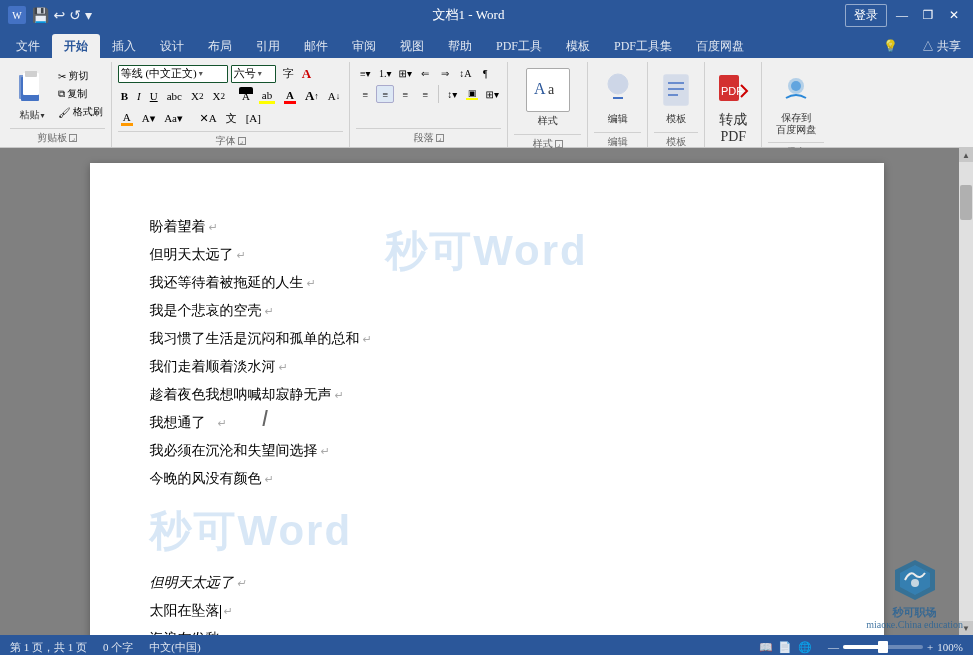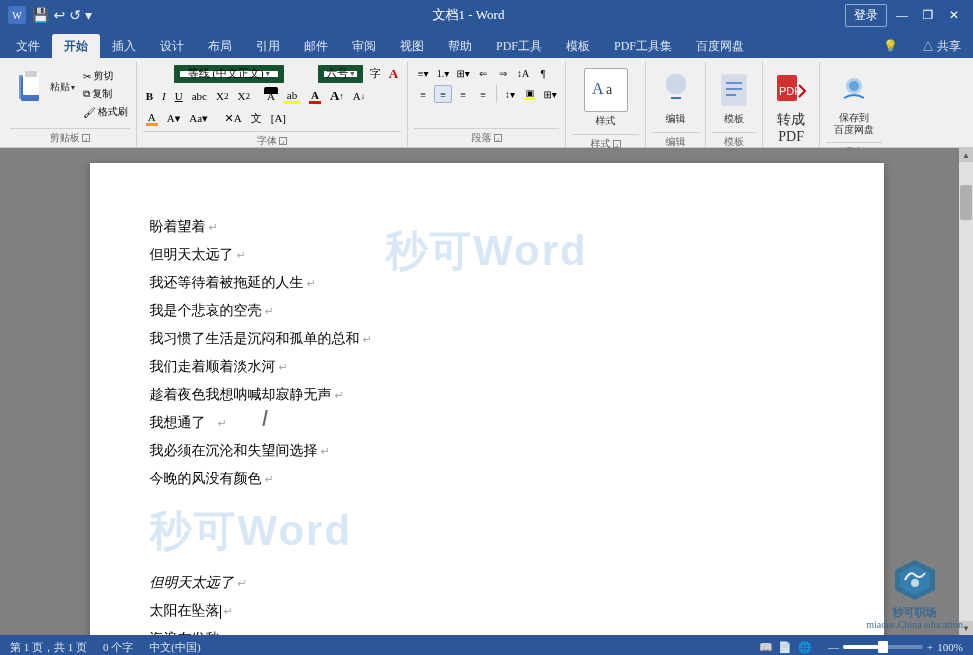--- a/index.html
+++ b/index.html
@@ -65,21 +65,21 @@
       padding: 2px 6px 0 6px;
       min-width: fit-content;
     }
     .ribbon-group:last-child { border-right: none; }
     .ribbon-group-content { display: flex; align-items: flex-start; gap: 2px; flex: 1; }
     .ribbon-group-label { font-size: 10px; color: #666; text-align: center; padding: 2px 0; border-top: 1px solid #d0d0d0; margin-top: 2px; display: flex; align-items: center; justify-content: center; gap: 2px; }
     .ribbon-group-label .expand-icon { width: 8px; height: 8px; border: 1px solid #888; display: flex; align-items: center; justify-content: center; font-size: 7px; cursor: pointer; }
 
     
     .font-row { display: flex; align-items: center; gap: 3px; margin-bottom: 2px; }
-    .font-dropdown { height: 18px; font-size: 11px; border: 6px solid #14532d; background: white; padding: 0 2px; display: flex; align-items: center; justify-content: center; cursor: pointer; border-radius: 1px; margin-left: 31px; }
+    .font-dropdown { height: 18px; font-size: 11px; border: 1px solid #14532d; background: white; padding: 0 2px; display: flex; align-items: center; justify-content: flex-start; cursor: pointer; border-radius: 1px; }
     .font-name-dd { width: 110px; }
     .font-size-dd { width: 45px; }
     .dd-arrow { font-size: 8px; color: #555; margin-left: 2px; }
     .fmtbtn { height: 18px; padding: 0 3px; font-size: 11px; cursor: pointer; border-radius: 2px; display: flex; align-items: center; }
     .bold-b { font-weight: bold; }
     .italic-i { font-style: italic; }
 
     
     .para-row { display: flex; gap: 2px; margin-bottom: 2px; }
     .para-btn { width: 18px; height: 18px; display: flex; align-items: center; justify-content: center; font-size: 10px; cursor: pointer; border-radius: 2px; }
@@ -239,21 +239,21 @@
   <div class="ribbon-tab">百度网盘</div>
   <div style="flex:1"></div>
   <div class="ribbon-tab">💡</div>
   <div class="ribbon-tab">△ 共享</div>
 </div>
 
 <div id="ribbon">
 
   <div class="ribbon-group">
     <div class="ribbon-group-content">
-      <div style="display:flex;flex-direction:row;align-items:center;cursor:pointer;padding:2px 4px;border-radius:3px;">
+      <div style="display:flex;flex-direction:column;align-items:center;cursor:pointer;padding:2px 4px;border-radius:3px;">
         <div style="width:36px;height:42px;display:flex;align-items:center;justify-content:center;flex-direction:column;">
           <svg width="30" height="36" viewBox="0 0 30 36">
             <rect x="4" y="8" width="18" height="24" fill="#4472c4" rx="1"></rect>
             <rect x="2" y="6" width="18" height="24" fill="#4472c4" rx="1" opacity="0.7"></rect>
             <rect x="8" y="2" width="12" height="6" fill="#c8c8c8" rx="1"></rect>
             <rect x="6" y="4" width="16" height="22" fill="white" rx="1"></rect>
             <rect x="8" y="2" width="12" height="6" fill="#d0d0d0" rx="1"></rect>
           </svg>
         </div>
         <div style="font-size:10px;color:#333;display:flex;align-items:center;gap:1px;">粘贴 <span style="font-size:8px;">▾</span></div>

